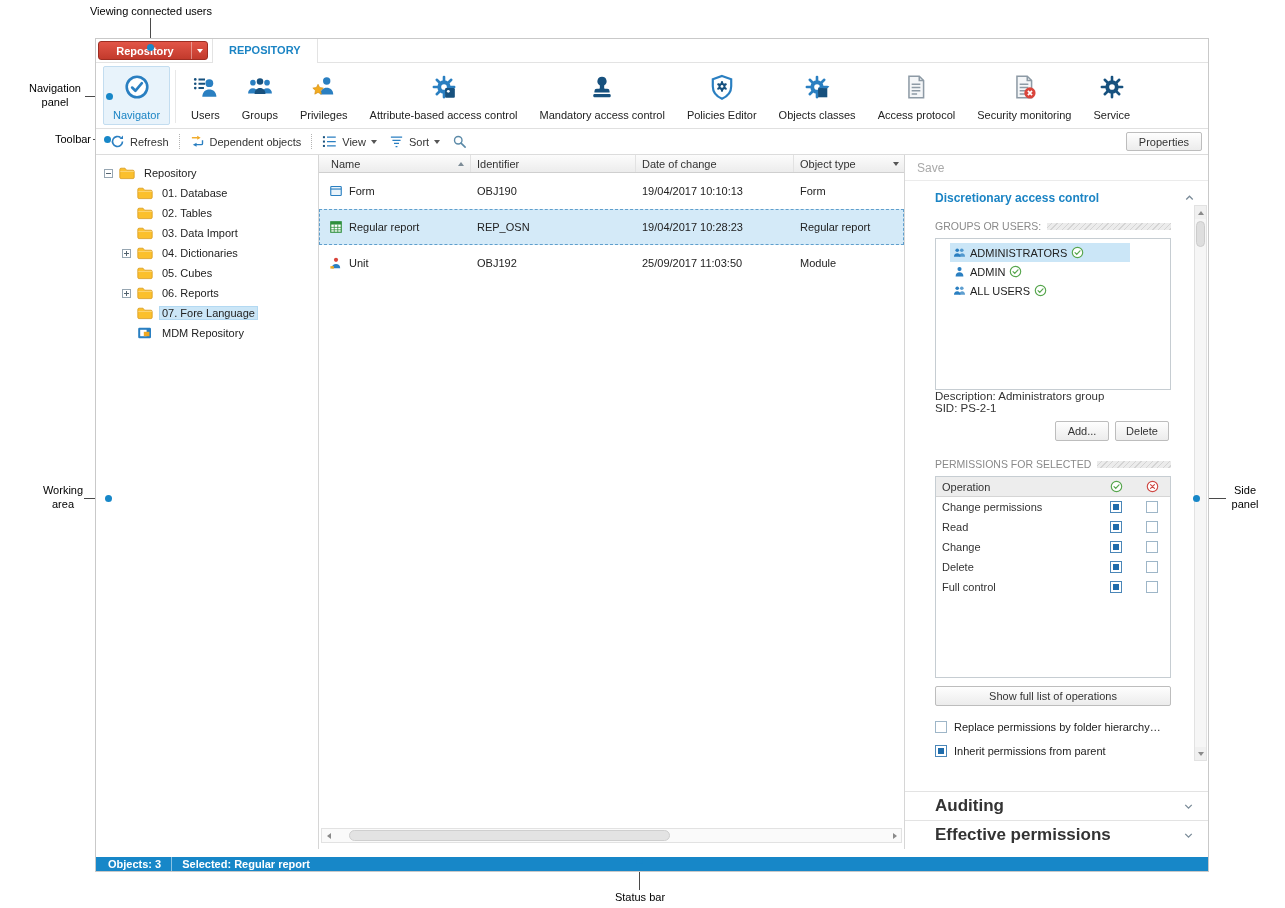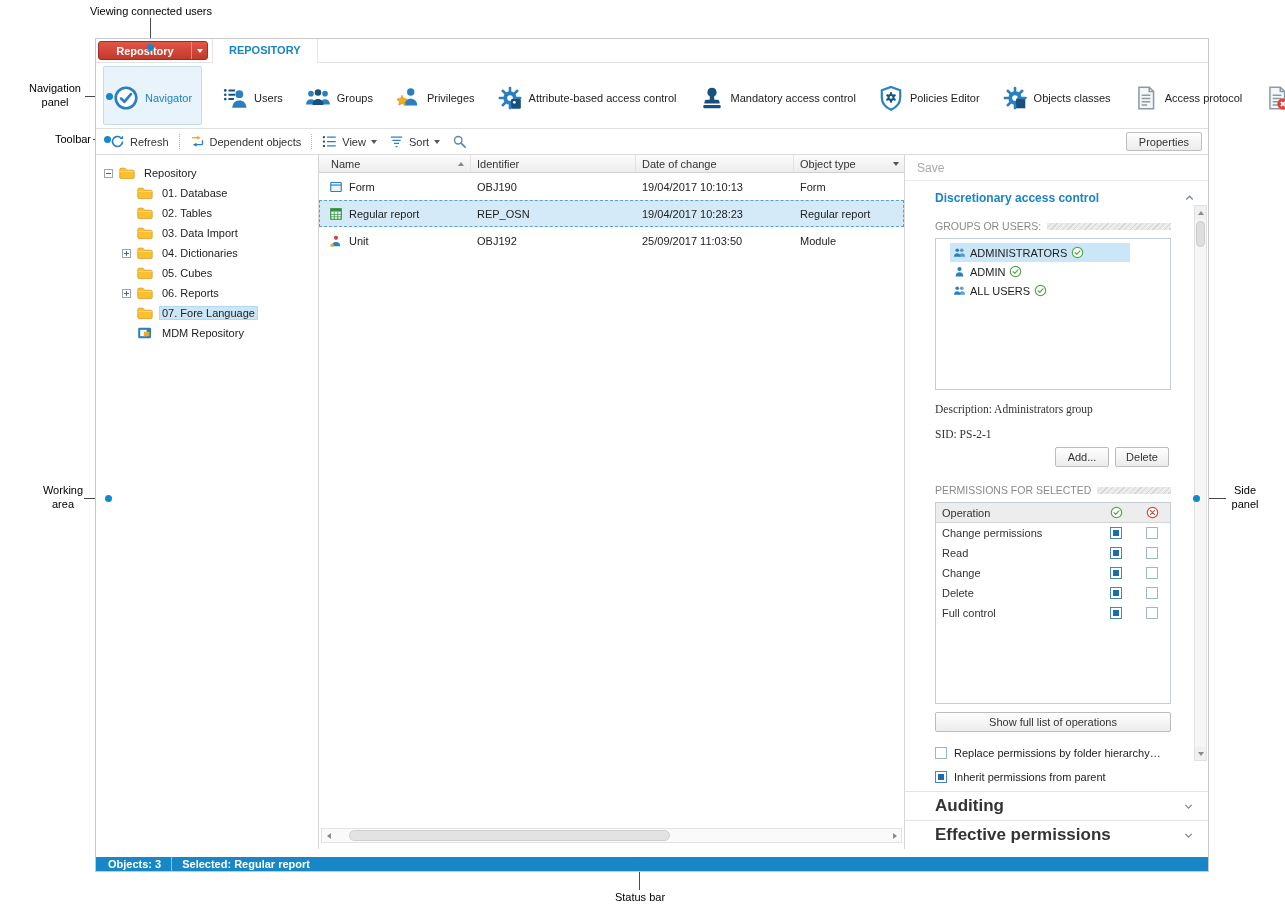--- a/index.html
+++ b/index.html
@@ -20,21 +20,21 @@
     background:linear-gradient(#e25547,#c23a2c); border:1px solid #9e2d22; border-radius:3px; color:#fff; font-weight:bold; }
   .repo-label { flex:1; display:flex; align-items:center; justify-content:center; }
   .repo-caret-box { width:16px; display:flex; align-items:center; justify-content:center; border-left:1px solid rgba(255,255,255,.4); }
   .caret { width:0; height:0; border-left:3.5px solid transparent; border-right:3.5px solid transparent; border-top:4px solid #555; display:inline-block; }
   .caret.white { border-top-color:#fff; }
   .tab { position:absolute; left:116px; top:0; height:24px; line-height:23px; padding:0 16px; background:#fff; color:#1b84c4;
     font-weight:bold; border-left:1px solid #e3e3e3; border-right:1px solid #e3e3e3; z-index:2; }
 
   
   .ribbon { position:absolute; top:24px; left:0; right:0; height:66px; border-bottom:1px solid #e0e0e0; display:flex; align-items:stretch; padding:2px 0 0 6px; }
-  .ritem { display:flex; flex-direction:row; align-items:center; justify-content:space-between; gap:6px; padding:7px 9px 3px; margin:1px 1px 3px;
+  .ritem { display:flex; flex-direction:column; align-items:center; justify-content:space-between; gap:6px; padding:7px 9px 3px; margin:1px 1px 3px;
     border:1px solid transparent; border-radius:2px; white-space:nowrap; color:#222; }
   .ritem.selected { background:#e8f3fb; border-color:#c3ddf0; color:#1b84c4; }
   .vsep { width:1px; background:#e8e8e8; margin:5px 4px; }
   [data-icon] { display:inline-flex; }
   [data-icon] svg { width:100%; height:100%; display:block; }
   .ic26 { width:26px; height:26px; }
   .ic15 { width:15px; height:15px; }
   .ic16 { width:16px; height:14px; }
   .ic14 { width:14px; height:14px; }
   .ic13 { width:13px; height:13px; }
@@ -61,21 +61,21 @@
   .tlabel.selected { background:#cbe6f7; border:1px solid #b3d9f2; padding:0 2px; }
 
   
   .grid { flex:1; min-width:0; position:relative; border-right:1px solid #d6d6d6; }
   .ghead { display:flex; height:18px; background:linear-gradient(#fcfcfc,#ececec); border-bottom:1px solid #cfcfcf; color:#333; align-items:center; }
   .hc { display:flex; align-items:center; height:100%; border-right:1px solid #e2e2e2; padding-left:6px; }
   .hc.c-name { width:152px; padding-left:12px; justify-content:space-between; padding-right:6px; }
   .hc.c-id { width:165px; } .hc.c-date { width:158px; } .hc.c-type { flex:1; border-right:none; }
   .tri-up { width:0; height:0; border-left:3.5px solid transparent; border-right:3.5px solid transparent; border-bottom:4px solid #7c8b96; }
   .hfilter { width:16px; display:flex; align-items:center; justify-content:center; height:100%; }
-  .grow { display:flex; height:27px; align-items:center; }
+  .grow { display:flex; height:36px; align-items:center; }
   .grow.selected { background:#d4eaf8; outline:1px dashed #5f9fcd; outline-offset:-1px; }
   .gc { display:flex; align-items:center; gap:6px; padding-left:6px; overflow:hidden; }
   .gc.c-name { width:152px; padding-left:10px; } .gc.c-id { width:165px; } .gc.c-date { width:158px; } .gc.c-type { flex:1; }
 
   .hscroll { position:absolute; left:2px; right:2px; bottom:6px; height:15px; background:#fafafa; border:1px solid #e2e2e2; display:flex; align-items:center; }
   .harr { width:13px; height:13px; display:flex; align-items:center; justify-content:center; }
   .tri-l { width:0;height:0;border-top:3.5px solid transparent;border-bottom:3.5px solid transparent;border-right:4px solid #8a8a8a; }
   .tri-r { width:0;height:0;border-top:3.5px solid transparent;border-bottom:3.5px solid transparent;border-left:4px solid #8a8a8a; }
   .htrack { flex:1; position:relative; height:100%; }
   .hthumb { position:absolute; left:14px; width:58%; top:1px; bottom:1px; background:#e3e3e3; border:1px solid #cfcfcf; border-radius:6px; }
@@ -84,21 +84,21 @@
   .side { width:303px; position:relative; overflow:hidden; }
   .save-row { height:26px; line-height:26px; padding-left:12px; color:#a9a9a9; font-size:12px; border-bottom:1px solid #ebebeb; }
   .dac-head { position:relative; padding:10px 30px 7px 30px; color:#1b84c4; font-size:12px; font-weight:bold; }
   .dac-head .chevbox { position:absolute; right:12px; top:10px; }
   .dac-body { padding:0 37px 0 30px; }
   .mini-label { display:flex; align-items:center; gap:6px; color:#8a8a8a; font-size:10.5px; margin:8px 0 6px; white-space:nowrap; }
   .hatch { flex:1; height:7px; background:repeating-linear-gradient(135deg,#ececec 0 3px,#d4d4d4 3px 4px); min-width:10px; }
   .listbox { height:152px; border:1px solid #c6cdd2; background:#fff; padding:4px 0 0 14px; overflow:hidden; }
   .lbi { height:19px; display:flex; align-items:center; gap:4px; padding-left:3px; }
   .lbi.selected { background:#cbe6f7; width:82%; }
-  .kv { margin-top:13px; color:#333; font-size:11.5px;font-family:Liberation Serif, serif; }
+  .kv { color:#333; font-size:11.5px; }
   .kv .kv-l { color:#333; }
   .btn-row { display:flex; justify-content:flex-end; gap:6px; margin-top:7px; padding-right:2px; }
   .btn { min-width:54px; height:20px; padding:0 10px; border:1px solid #bdbdbd; border-radius:2px; background:linear-gradient(#fefefe,#ececec);
     font-family:inherit; font-size:11px; color:#333; }
   .permbox { border:1px solid #c6cdd2; height:202px; display:flex; flex-direction:column; background:#fff; margin-top:2px; }
   .permhead { display:flex; height:20px; background:#ededed; border-bottom:1px solid #d5d5d5; align-items:center; flex:none; }
   .p-op { flex:1; padding-left:6px; color:#333; }
   .p-allow,.p-deny { width:36px; display:flex; align-items:center; justify-content:center; flex:none; }
   .permrow { display:flex; height:20px; align-items:center; flex:none; }
   .permfill { flex:1; }

